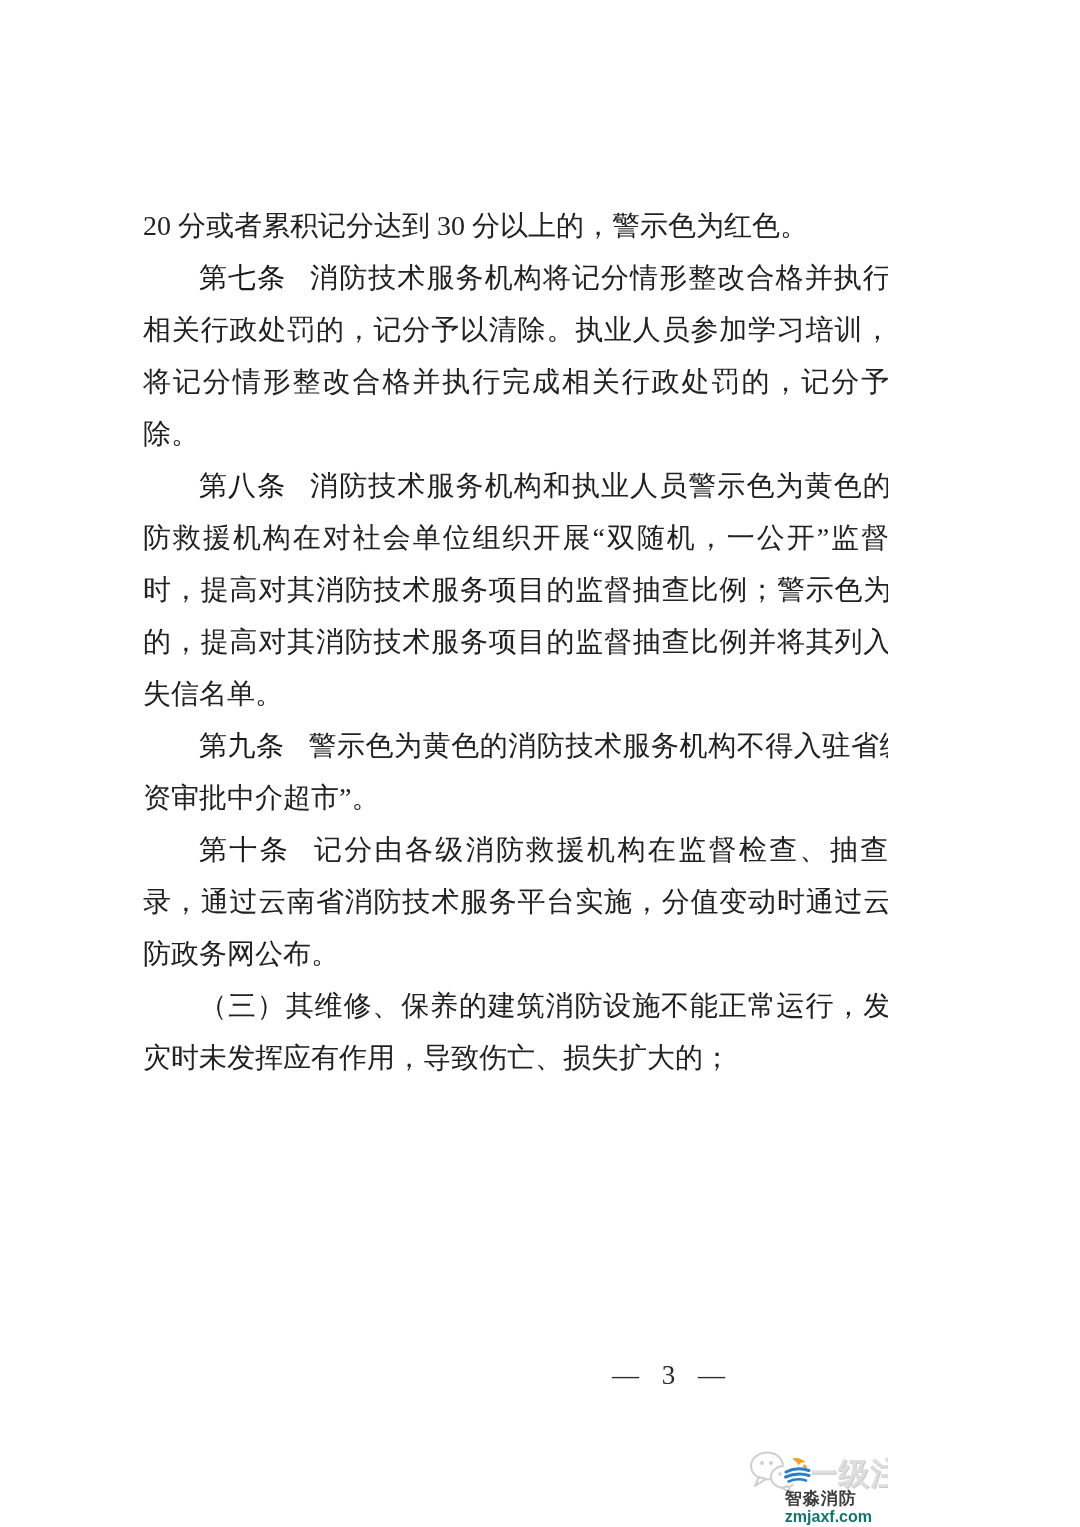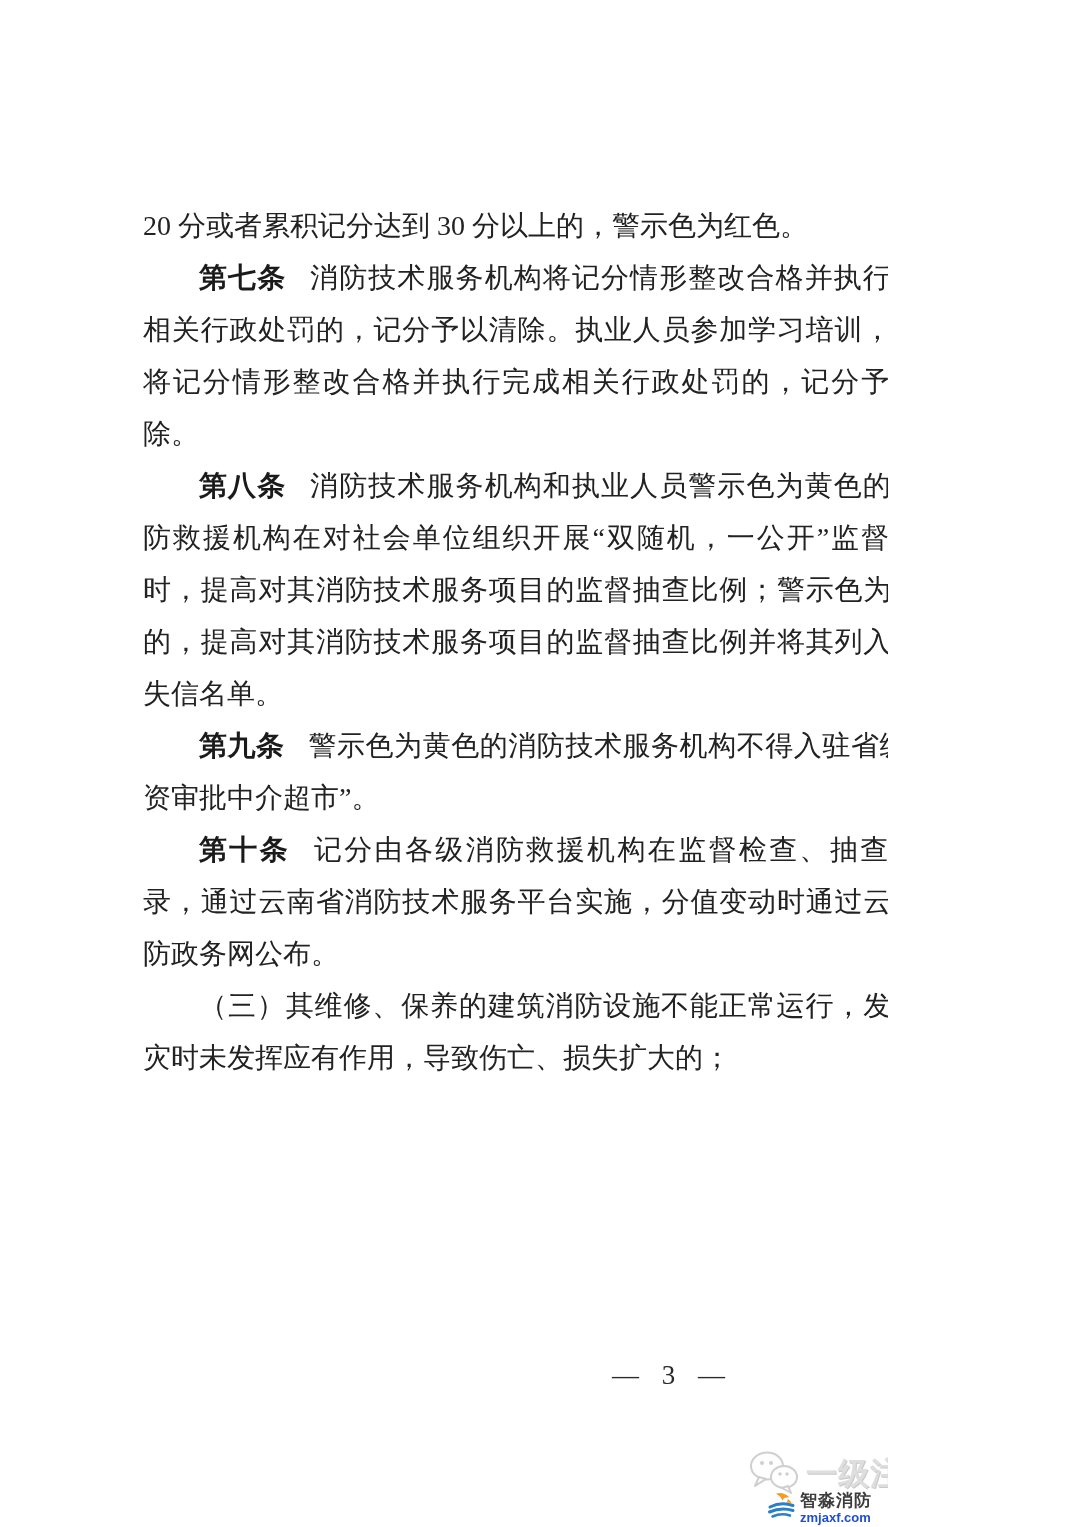--- a/index.html
+++ b/index.html
@@ -23,21 +23,21 @@
     font-size: 28px;
     line-height: 52px;
     text-align: justify;
     text-justify: inter-ideograph;
     text-indent: 2em;
     word-break: break-all;
   }
   .para.continuation { text-indent: 0; }
   .article-label {
     font-family: "Liberation Sans", "DejaVu Sans", sans-serif;
-    font-weight: 700;
+    font-weight: 400;
     color: #1a1a1a;
     padding-right: 0.85em;
   }
   .page-number {
     position: absolute;
     top: 1360px;
     right: 160px;
     font-size: 27px;
     letter-spacing: 3px;
     word-spacing: 10px;
@@ -59,36 +59,37 @@
     letter-spacing: 1px;
     color: #dedede;
     text-shadow: 1px 1px 0 #c9c9c9, -1px -1px 0 #ffffff;
     white-space: nowrap;
   }
   .brand-badge {
     position: absolute;
     right: 16px;
     bottom: 2px;
     display: flex;
-    align-items: center;
+    align-items: flex-start;
+    flex-direction: column;
   }
   .brand-text { margin-left: 3px; display: flex; flex-direction: column; line-height: 1; }
   .brand-name {
     font-family: "Liberation Sans", "DejaVu Sans", sans-serif;
     font-weight: 700;
     font-size: 17px;
     letter-spacing: 1px;
     color: #3c3c3c;
   }
   .brand-domain {
     font-family: "Liberation Sans", "DejaVu Sans", sans-serif;
     font-weight: 700;
-    font-size: 13px;
+    font-size: 16px;
     margin-top: 2px;
-    color: #1d4ed8;
+    color: #0f766e;
   }
 </style>
 </head>
 <body>
 
 <div class="page">
 
   <div class="doc-body" id="doc-body">
       <p class="para continuation">20 分或者累积记分达到 30 分以上的，警示色为红色。</p>
       <p class="para"><span class="article-label">第七条</span>消防技术服务机构将记分情形整改合格并执行完成相关行政处罚的，记分予以清除。执业人员参加学习培训，同时将记分情形整改合格并执行完成相关行政处罚的，记分予以清除。</p>

